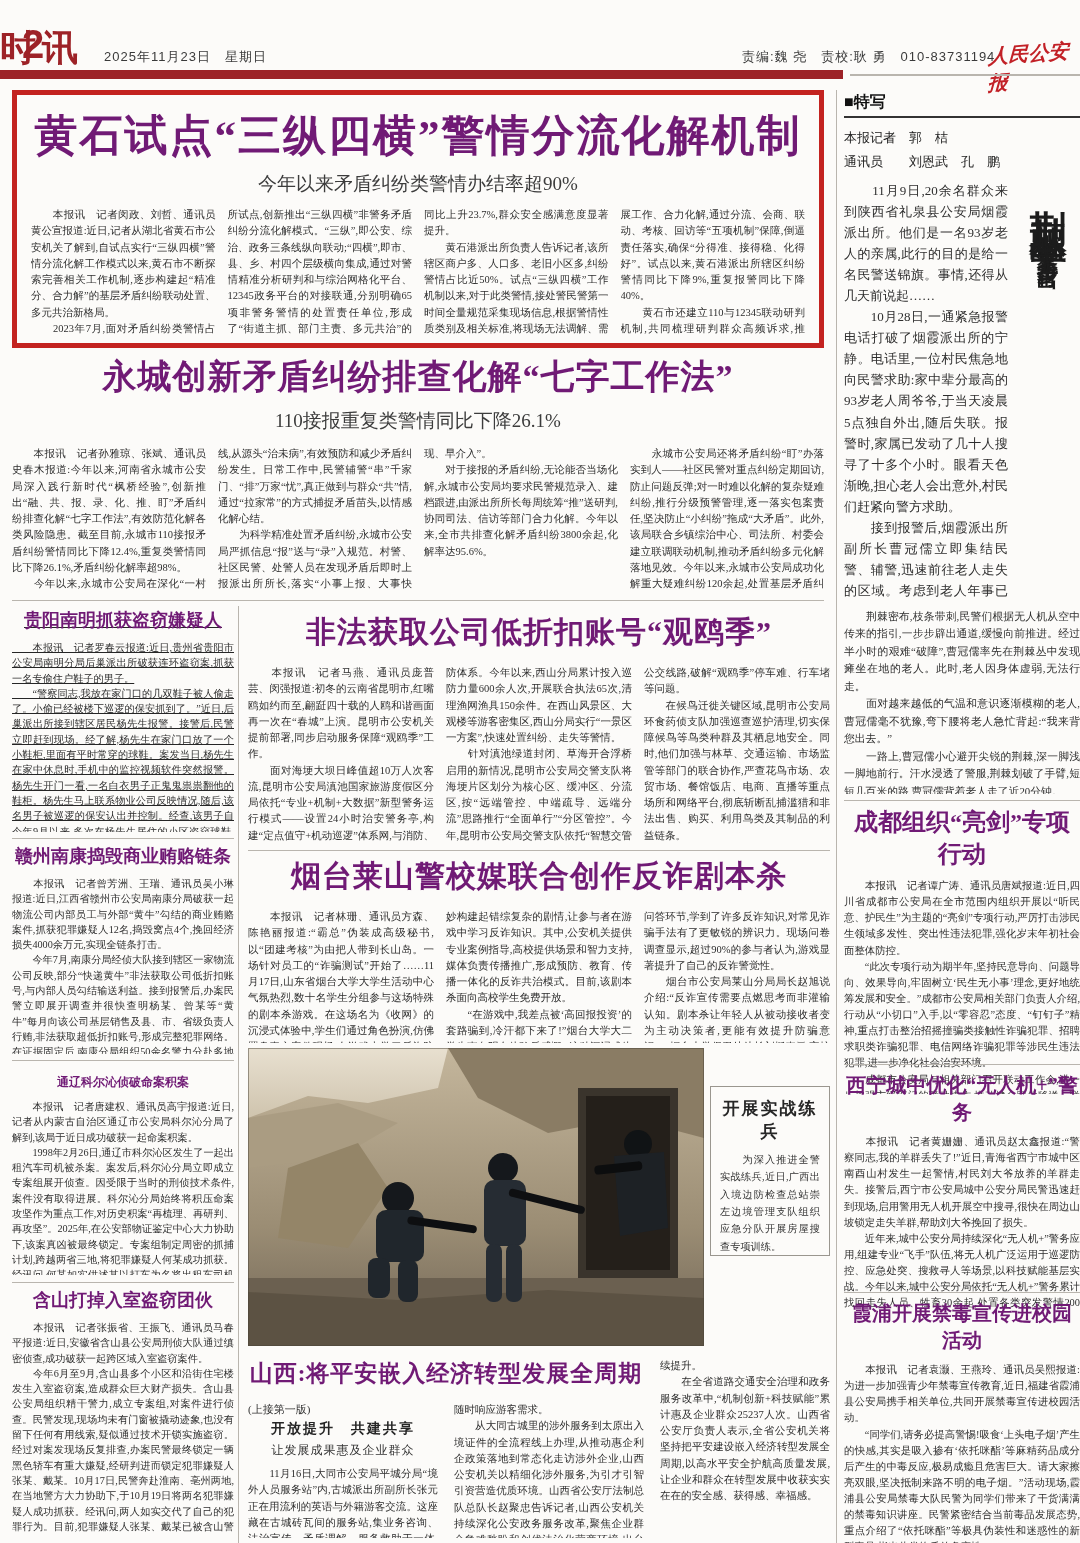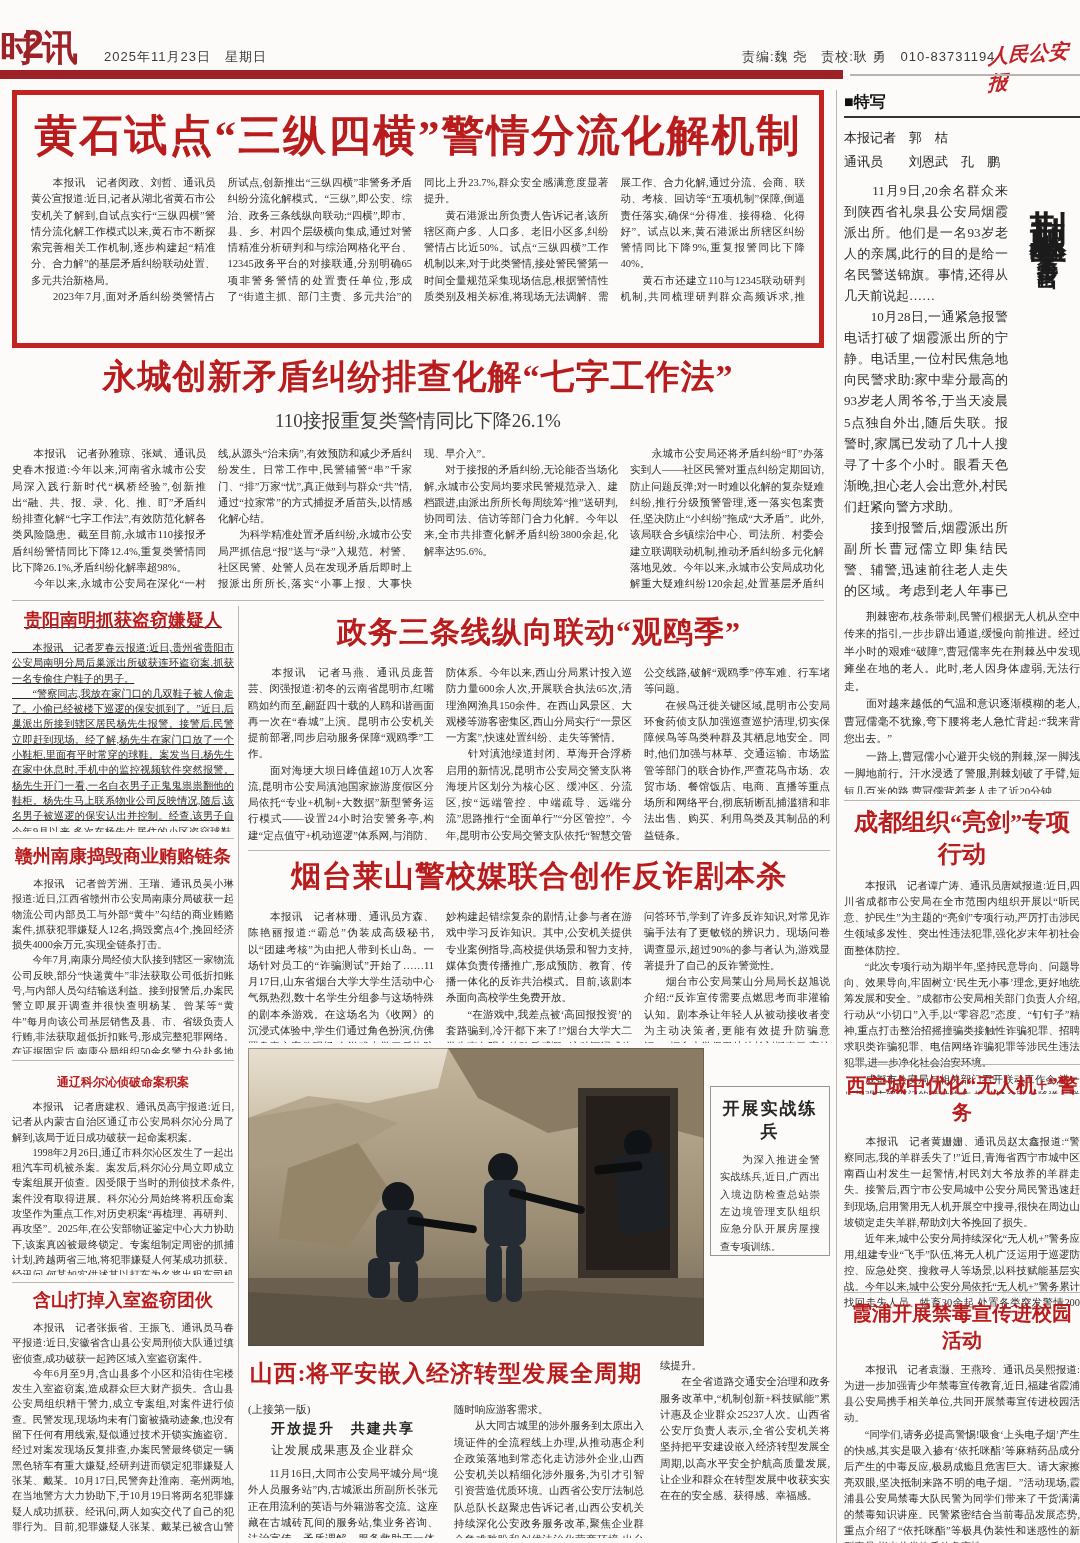--- a/index.html
+++ b/index.html
@@ -14,21 +14,21 @@
   .vrule { position:absolute; background:#b9b5ae; width:1px; }
 
   
   .pagenum { font-size:40px; font-weight:bold; color:#9d2227; font-family:"Liberation Sans",sans-serif; }
   .dateline, .editors { font-size:13px; color:#3a3a3a; font-family:"Liberation Sans",sans-serif; letter-spacing:1px; }
   .section-title { font-size:36px; font-weight:bold; color:#9d2227; letter-spacing:6px; }
   .masthead { font-size:20px; font-weight:bold; color:#c22127; font-style:italic; transform:rotate(-4deg) skewX(-6deg); display:inline-block; }
   .redbar { position:absolute; background:#9d2227; }
 
   
-  .headline { font-weight:bold; color:#b91c1c; text-align:center; }
+  .headline { font-weight:bold; color:#701a75; text-align:center; }
   .subhead  { text-align:center; color:#3c3c3c; }
   .lead-box { position:absolute; border:5px solid #c32320; background:#fcfbf9; }
 
   
   .cols { display:flex; gap:12px; overflow:hidden; }
   .col  { flex:1; overflow:hidden; }
   .btxt {
     font-size:10.5px; line-height:1.55; text-align:justify;
     white-space:pre-line; color:#2e2e2e; overflow:hidden; height:100%;
   }
@@ -63,20 +63,21 @@
   <div class="abs editors" style="left:742px; top:48px;">责编:魏 尧　责校:耿 勇　010-83731194</div>
   <div class="abs" style="left:988px; top:40px;"><span class="masthead">人民公安报</span></div>
   <div class="redbar" style="left:0; top:70px; width:843px; height:9px;"></div>
   <div class="hrule" style="left:850px; top:74px; width:230px; height:2px;"></div>
 
   <div class="vrule" style="left:836px; top:90px; height:1453px;"></div>
   <div class="vrule" style="left:238px; top:606px; height:937px;"></div>
 
   <div class="lead-box" style="left:12px; top:90px; width:812px; height:258px; padding:12px 14px 8px;">
     <div class="headline" style="font-size:43px; letter-spacing:2px;">黄石试点“三纵四横”警情分流化解机制</div>
+    <div class="subhead" style="font-size:19px; margin-top:6px;">今年以来矛盾纠纷类警情办结率超90%</div>
     <div class="cols" style="margin-top:10px; height:132px;">
       <div class="col btxt">　　本报讯　记者闵政、刘哲、通讯员黄公宣报道:近日,记者从湖北省黄石市公安机关了解到,自试点实行“三纵四横”警情分流化解工作模式以来,黄石市不断探索完善相关工作机制,逐步构建起“精准分、合力解”的基层矛盾纠纷联动处置、多元共治新格局。
 　　2023年7月,面对矛盾纠纷类警情占比高、化解周期长等现实情况,经认真研究,黄石市公安局与黄石市市委政法委在黄石港派出</div>
       <div class="col btxt">所试点,创新推出“三纵四横”非警务矛盾纠纷分流化解模式。“三纵”,即公安、综治、政务三条线纵向联动;“四横”,即市、县、乡、村四个层级横向集成,通过对警情精准分析研判和与综治网格化平台、12345政务平台的对接联通,分别明确65项非警务警情的处置责任单位,形成了“街道主抓、部门主责、多元共治”的局面。今年以来,黄石市刑事警情同比下降24.4%,矛盾纠纷类警情办结率超90%,办结数</div>
       <div class="col btxt">同比上升23.7%,群众安全感满意度显著提升。
 　　黄石港派出所负责人告诉记者,该所辖区商户多、人口多、老旧小区多,纠纷警情占比近50%。试点“三纵四横”工作机制以来,对于此类警情,接处警民警第一时间全量规范采集现场信息,根据警情性质类别及相关标准,将现场无法调解、需街道或部门化解的矛盾纠纷上报,通过平台分流至街道综治中心。街道办“接单”后,视情组织相关部门开</div>
       <div class="col btxt">展工作、合力化解,通过分流、会商、联动、考核、回访等“五项机制”保障,倒逼责任落实,确保“分得准、接得稳、化得好”。试点以来,黄石港派出所辖区纠纷警情同比下降9%,重复报警同比下降40%。
 　　黄石市还建立110与12345联动研判机制,共同梳理研判群众高频诉求,推动“接诉即办”向“未诉先办”转变,将“民生小事”转化为“治理大事”,通过多部门协同破解基层治理难题。</div>
     </div>
   </div>
@@ -117,21 +118,21 @@
   </div>
   <div class="hrule" style="left:12px; top:1282px; width:222px;"></div>
 
   <div class="abs" style="left:12px; top:1288px; width:222px; height:252px;">
     <div class="headline" style="font-size:18px;">含山打掉入室盗窃团伙</div>
     <div class="btxt btxt-sm" style="margin-top:8px; height:216px;">　　本报讯　记者张振省、王振飞、通讯员马春平报道:近日,安徽省含山县公安局刑侦大队通过缜密侦查,成功破获一起跨区域入室盗窃案件。
 　　今年6月至9月,含山县多个小区和沿街住宅楼发生入室盗窃案,造成群众巨大财产损失。含山县公安局组织精干警力,成立专案组,对案件进行侦查。民警发现,现场均未有门窗被撬动迹象,也没有留下任何有用线索,疑似通过技术开锁实施盗窃。经过对案发现场反复排查,办案民警最终锁定一辆黑色轿车有重大嫌疑,经研判进而锁定犯罪嫌疑人张某、戴某。10月17日,民警奔赴淮南、亳州两地,在当地警方大力协助下,于10月19日将两名犯罪嫌疑人成功抓获。经讯问,两人如实交代了自己的犯罪行为。目前,犯罪嫌疑人张某、戴某已被含山警方依法刑事拘留。</div>
   </div>
 
   <div class="abs" style="left:248px; top:612px; width:582px; height:234px;">
-    <div class="headline" style="font-size:30px; letter-spacing:1px;">政务三条线纵向联动“观鸥季”</div>
+    <div class="headline" style="font-size:30px; letter-spacing:1px;">非法获取公司低折扣账号“观鸥季”</div>
     <div class="cols" style="margin-top:12px; height:180px;">
       <div class="col btxt">　　本报讯　记者马燕、通讯员庞普芸、闵强报道:初冬的云南省昆明市,红嘴鸥如约而至,翩跹四十载的人鸥和谐画面再一次在“春城”上演。昆明市公安机关提前部署,同步启动服务保障“观鸥季”工作。
 　　面对海埂大坝日峰值超10万人次客流,昆明市公安局滇池国家旅游度假区分局依托“专业+机制+大数据”新型警务运行模式——设置24小时治安警务亭,构建“定点值守+机动巡逻”体系网,与消防、医疗等部门共享信息数据,发动“红袖标”志愿者参与巡逻、救助与文明劝导。
 　　在红嘴鸥栖息觅食区,昆明市公安局西山分局以河湖警长制为抓手,整合警力与护渔员、“红袖标”志愿者共同构建“水陆空”立体巡</div>
       <div class="col btxt">防体系。今年以来,西山分局累计投入巡防力量600余人次,开展联合执法65次,清理渔网渔具150余件。在西山风景区、大观楼等游客密集区,西山分局实行“一景区一方案”,快速处置纠纷、走失等警情。
 　　针对滇池绿道封闭、草海开合浮桥启用的新情况,昆明市公安局交警支队将海埂片区划分为核心区、缓冲区、分流区,按“远端管控、中端疏导、远端分流”思路推行“全面单行”“分区管控”。今年,昆明市公安局交警支队依托“智慧交管·昆明大脑”实现流量直测、拥堵预警、违法抓拍智能化。此外,昆明市公安局交警支队还整合周边26个停车场资源,并指导新建6个临时停车场,通过实时发布泊位信息以及优化11条原有</div>
       <div class="col btxt">公交线路,破解“观鸥季”停车难、行车堵等问题。
 　　在候鸟迁徙关键区域,昆明市公安局环食药侦支队加强巡查巡护清理,切实保障候鸟等鸟类种群及其栖息地安全。同时,他们加强与林草、交通运输、市场监管等部门的联合协作,严查花鸟市场、农贸市场、餐馆饭店、电商、直播等重点场所和网络平台,彻底斩断乱捕滥猎和非法出售、购买、利用鸟类及其制品的利益链条。
 　　昆明市公安局水上治安分局持续打击水域违法犯罪,创新“岸线巡+水上巡+视频巡+无人机巡”模式,组建240余人的“护鸥联盟”,发展450人的群防群治队伍。今年以来,水上治安分局出动船艇710余艘次,清理违规渔网渔具1200余件。</div>
     </div>

